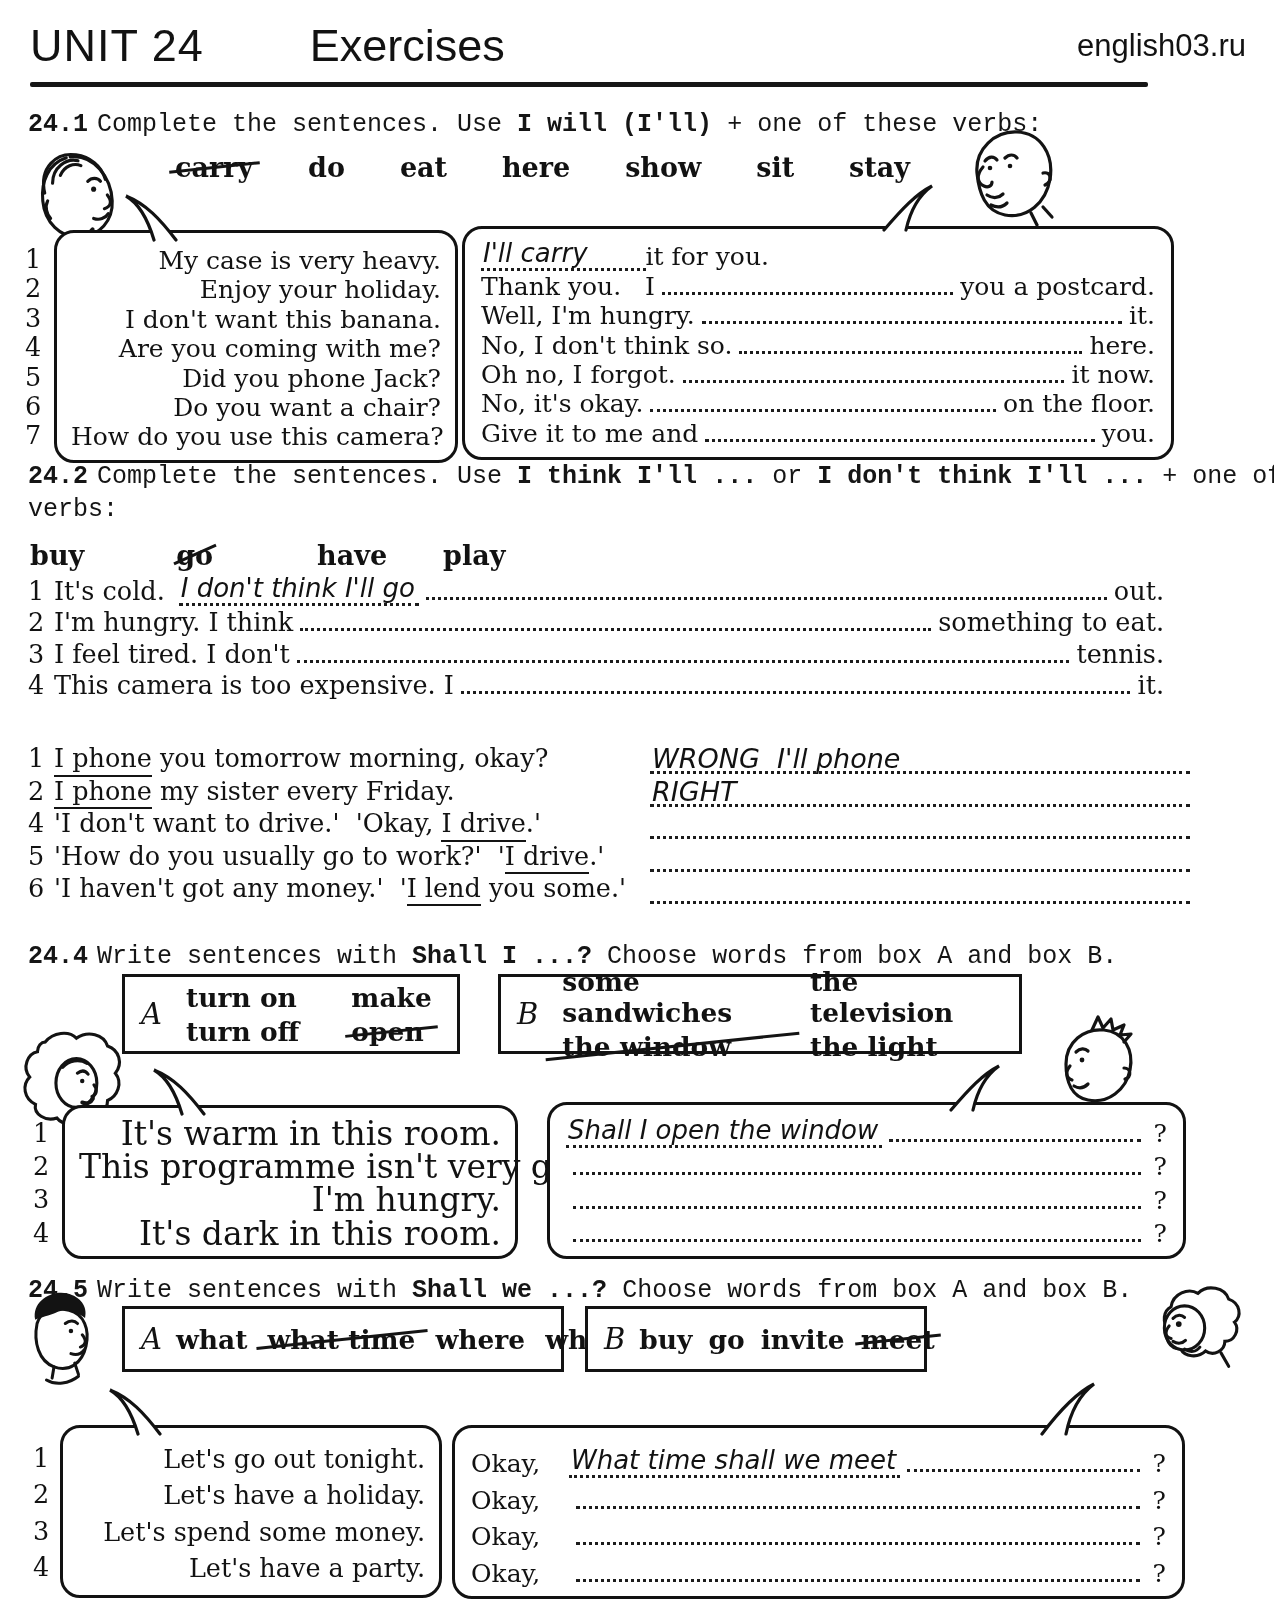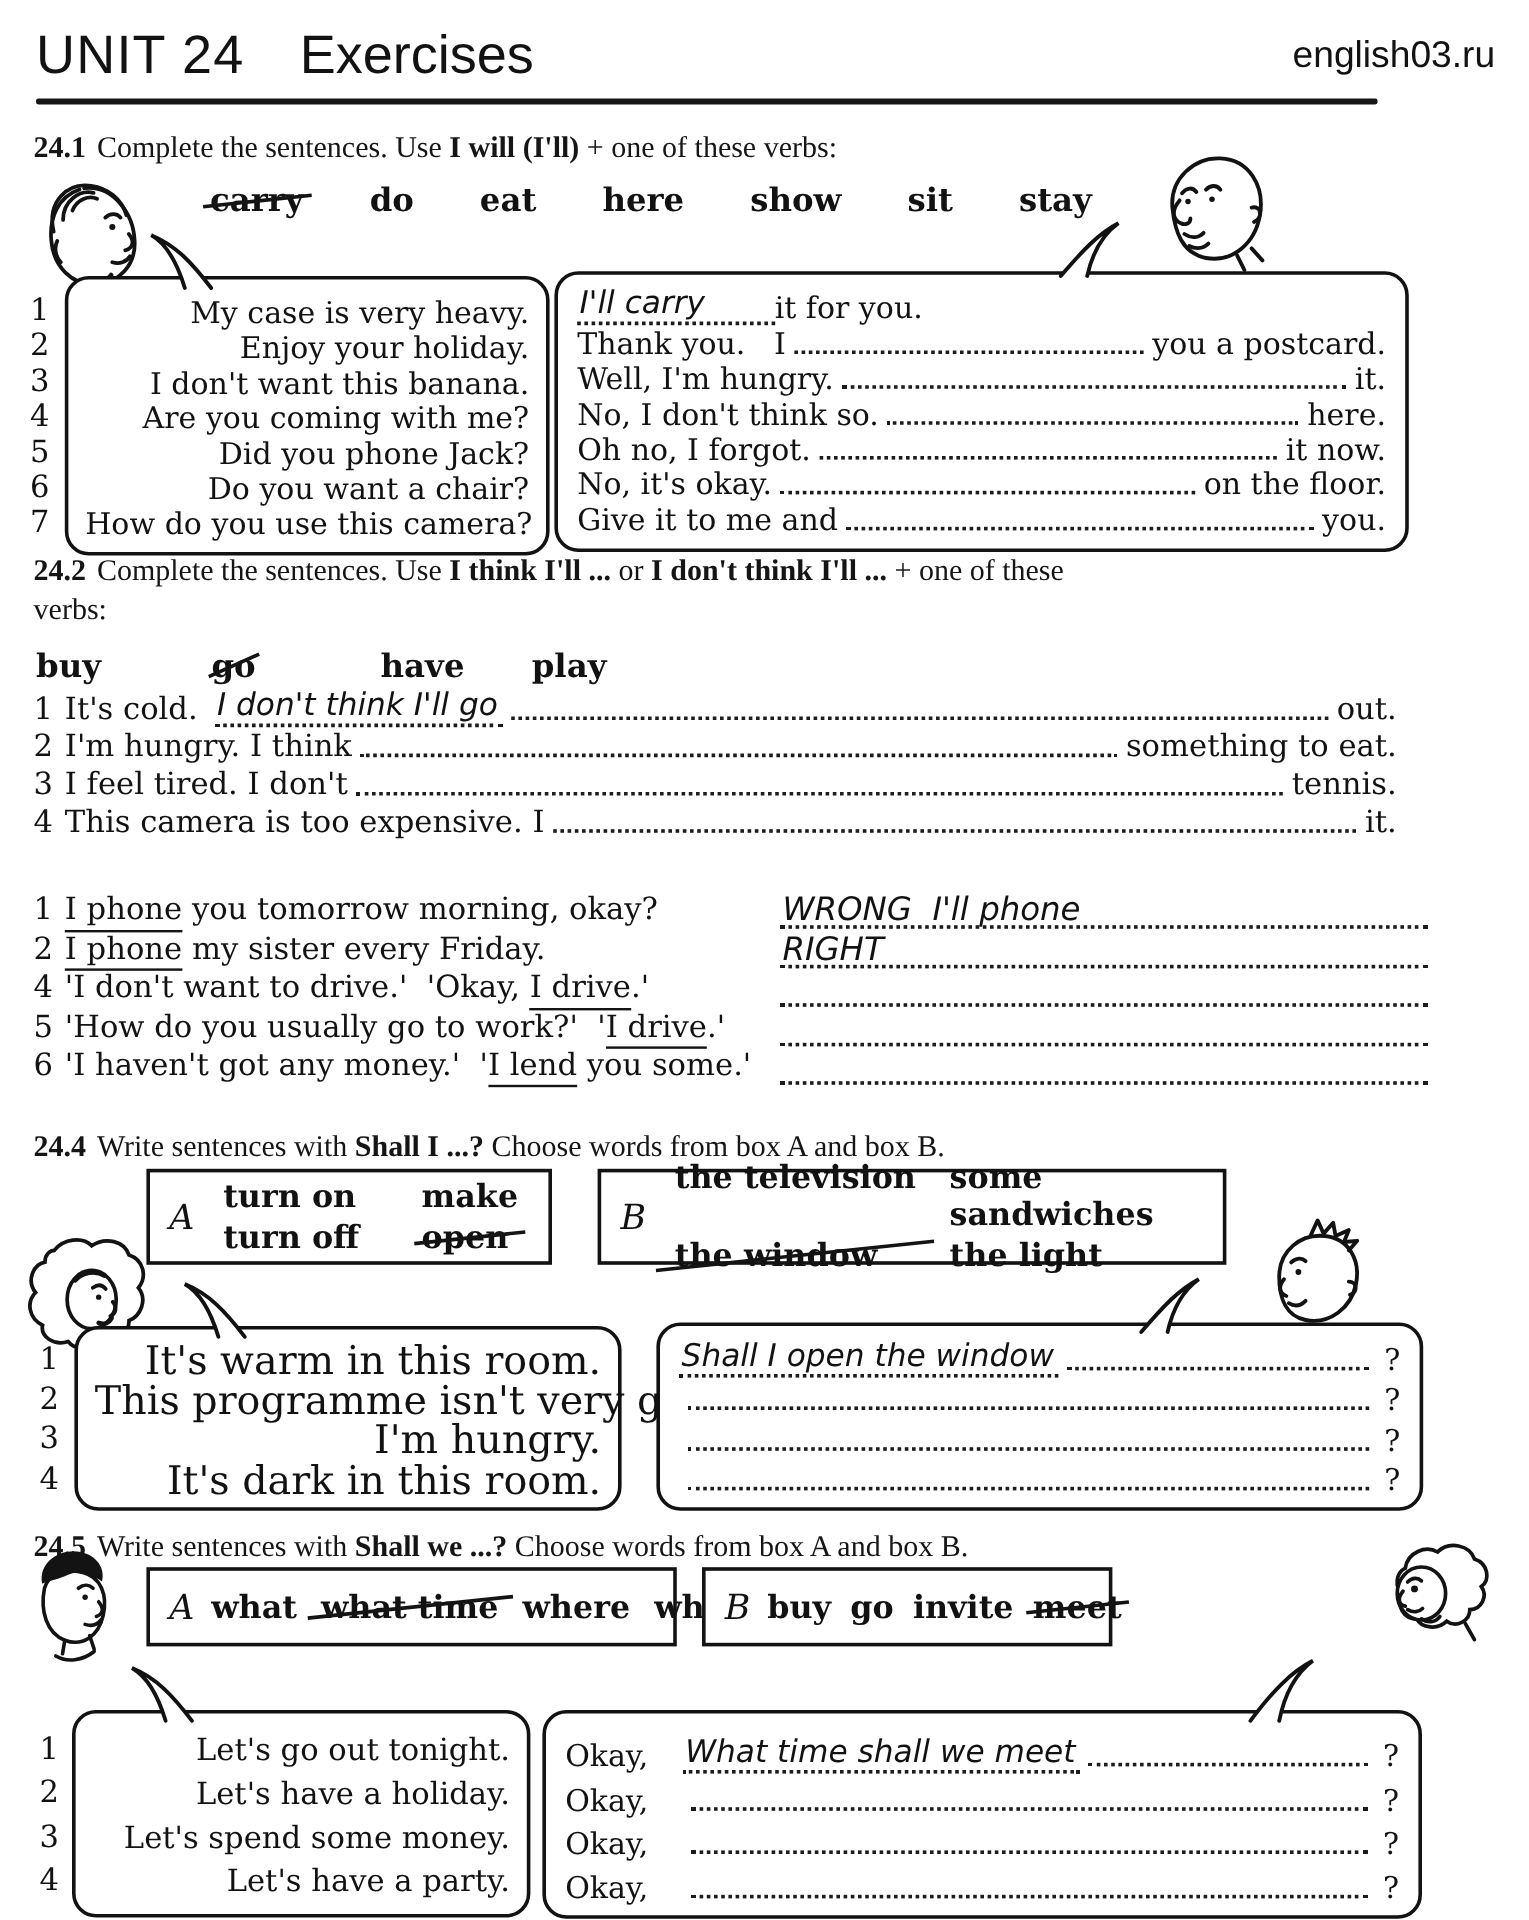--- a/index.html
+++ b/index.html
@@ -3,26 +3,26 @@
 <meta charset="utf-8">
 <style>
   html,body{margin:0;padding:0;background:#e8e8e8;}
   .page{position:relative;width:1274px;height:1600px;background:#ffffff;color:#121212;
         font-family:"DejaVu Serif",serif;overflow:hidden;margin:0 auto;}
   .abs{position:absolute;}
 
   
   .hdr{display:flex;align-items:flex-end;font-family:"Liberation Sans",sans-serif;}
   .hdr .unit{font-size:45px;letter-spacing:1px;}
-  .hdr .ttl{font-size:45px;margin-left:46px;}
+  .hdr .ttl{font-size:45px;margin-left:106px;}
   .hdr .site{margin-left:auto;font-size:31px;padding-bottom:8px;}
   .rule{background:#161616;height:5px;border-radius:2px;}
 
   
-  .instr{font-family:Liberation Serif, serif;font-size:25px;white-space:nowrap;color:#151515;}
+  .instr{font-family:Liberation Mono, monospace;font-size:25px;white-space:nowrap;color:#151515;}
   .instr .n{font-weight:700;margin-right:9px;}
   .instr b{font-weight:700;}
   .instr .iu{border-bottom:2.5px solid #151515;padding-bottom:1px;}
 
   
   .vrow{display:flex;justify-content:space-between;font-weight:700;font-size:27px;}
   .vrow2{display:flex;font-weight:700;font-size:27px;}
   .strike{position:relative;white-space:nowrap;}
   .strike::after{content:"";position:absolute;left:-8%;right:-8%;top:46%;
                  border-top:3.6px solid #141414;transform:rotate(-6deg);}
@@ -300,22 +300,22 @@
       <span>turn on</span>
       <span>make</span>
       <span>turn off</span>
       <span class="strike">open</span>
     </span>
   </div>
 
   <div class="wbox" style="top:974px;left:498px;width:524px;height:80px;">
     <span class="lbl">B</span>
     <span class="grid2 tight">
+      <span>some sandwiches</span>
       <span>the television</span>
-      <span>some sandwiches</span>
       <span class="strike">the window</span>
       <span>the light</span>
     </span>
   </div>
 
   <div class="abs" style="top:1026px;left:16px;">
     <svg width="112" height="108" viewBox="0 0 115 110" fill="none" stroke="#131313" stroke-width="3.2" stroke-linecap="round">
       <path d="M30,16 C38,6 54,4 62,12 C74,4 90,8 94,20 C106,24 110,38 102,48 C110,58 104,72 94,76 C94,88 82,96 72,92 C64,102 48,102 42,94 C30,98 18,90 20,80 C8,74 6,60 14,52 C6,42 12,28 22,26 C22,20 26,16 30,16" fill="#fff"></path>
       <ellipse cx="62" cy="58" rx="21" ry="25" fill="#fff"></ellipse>
       <path d="M48,42 c6,-7 17,-9 25,-4"></path>

